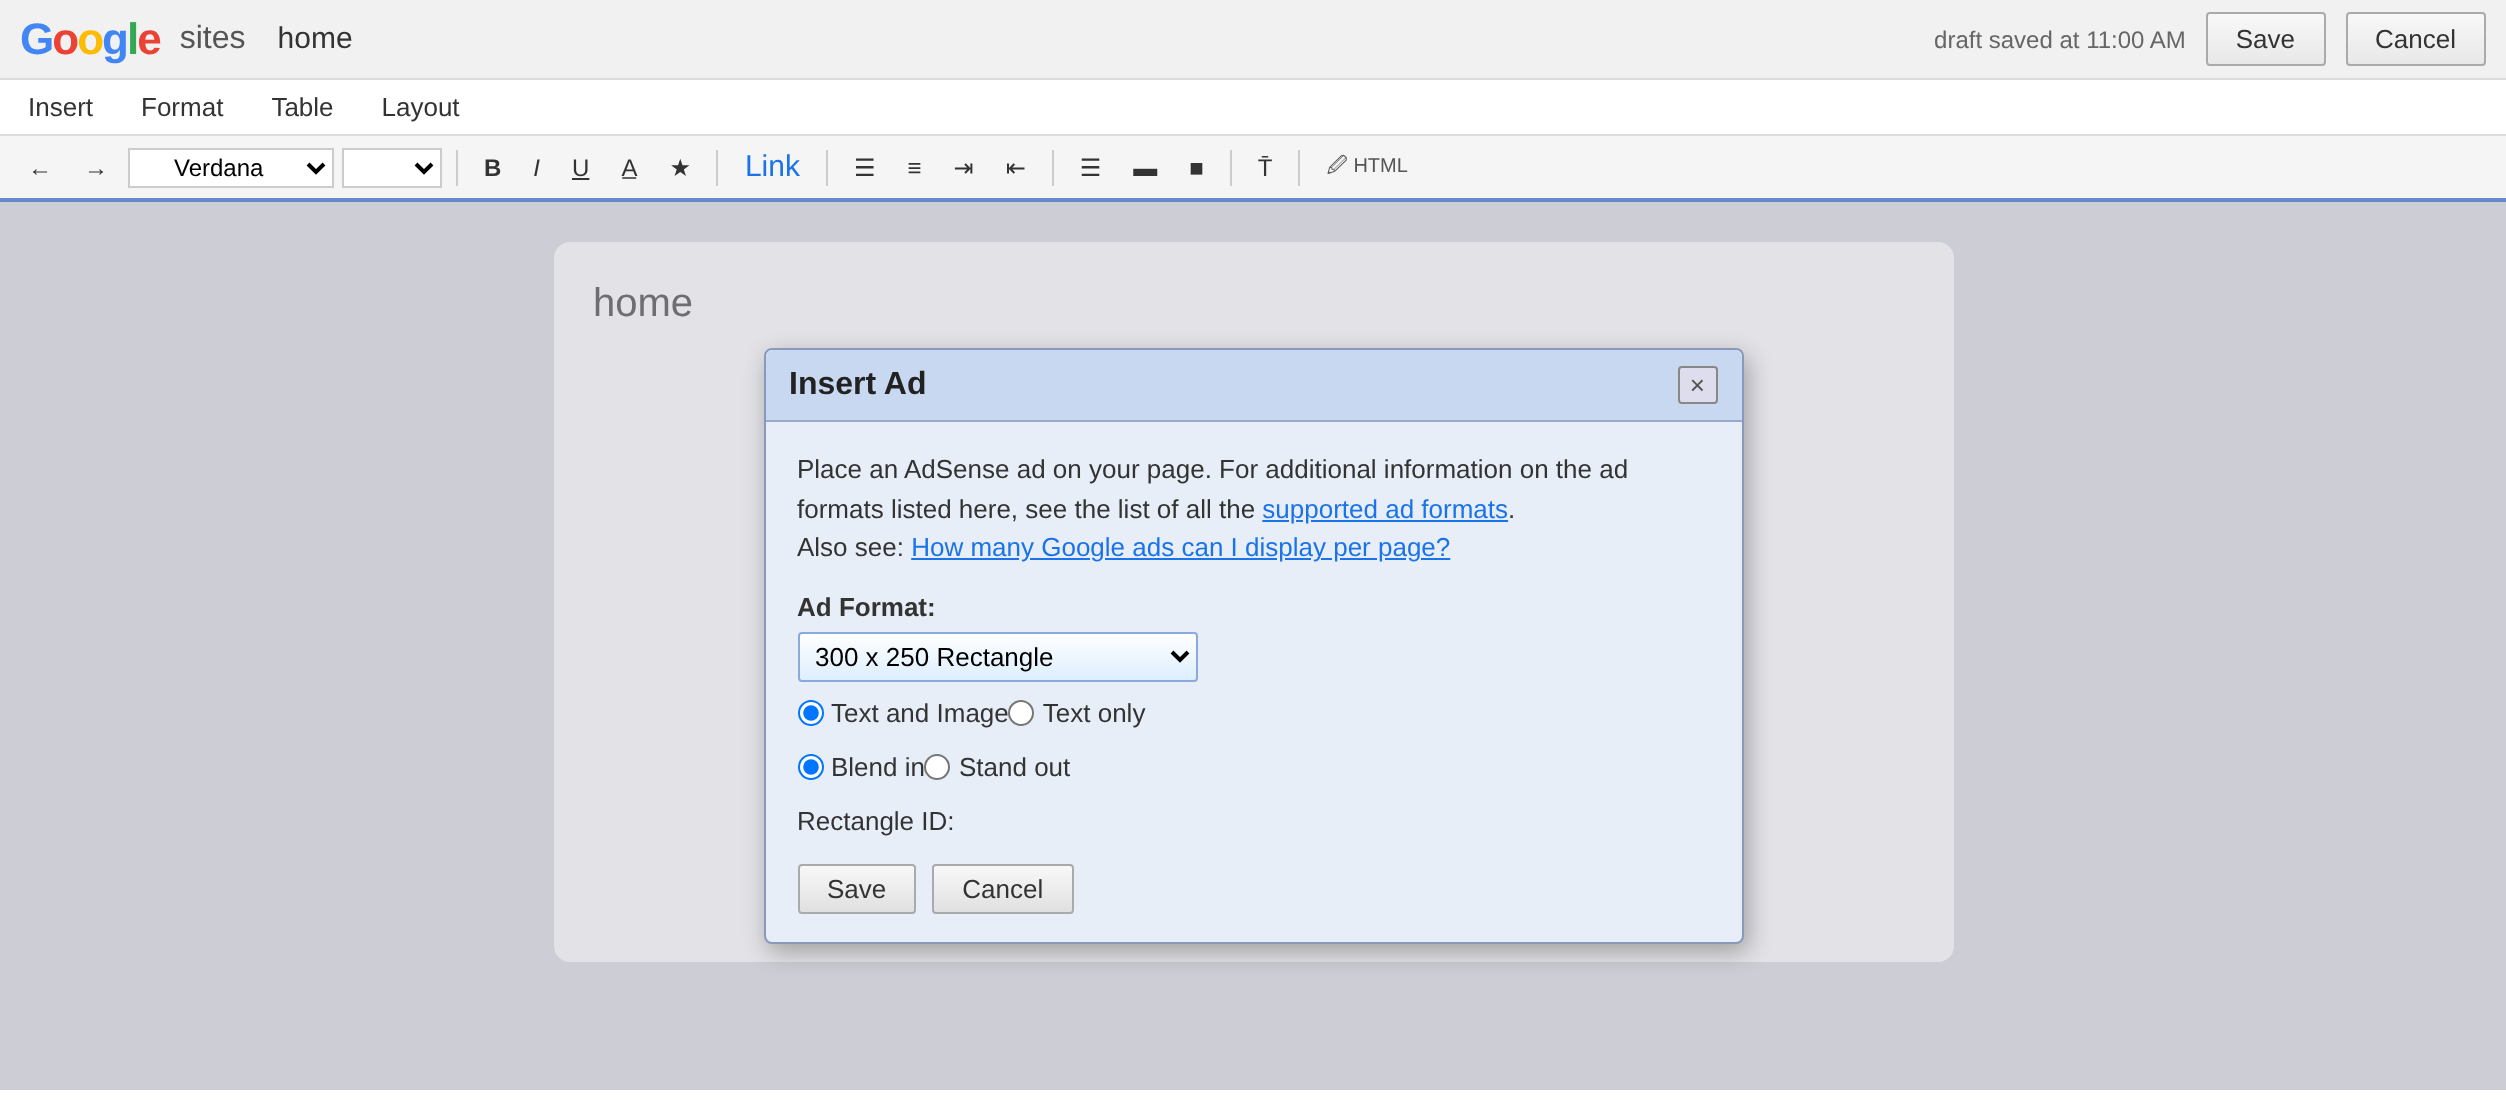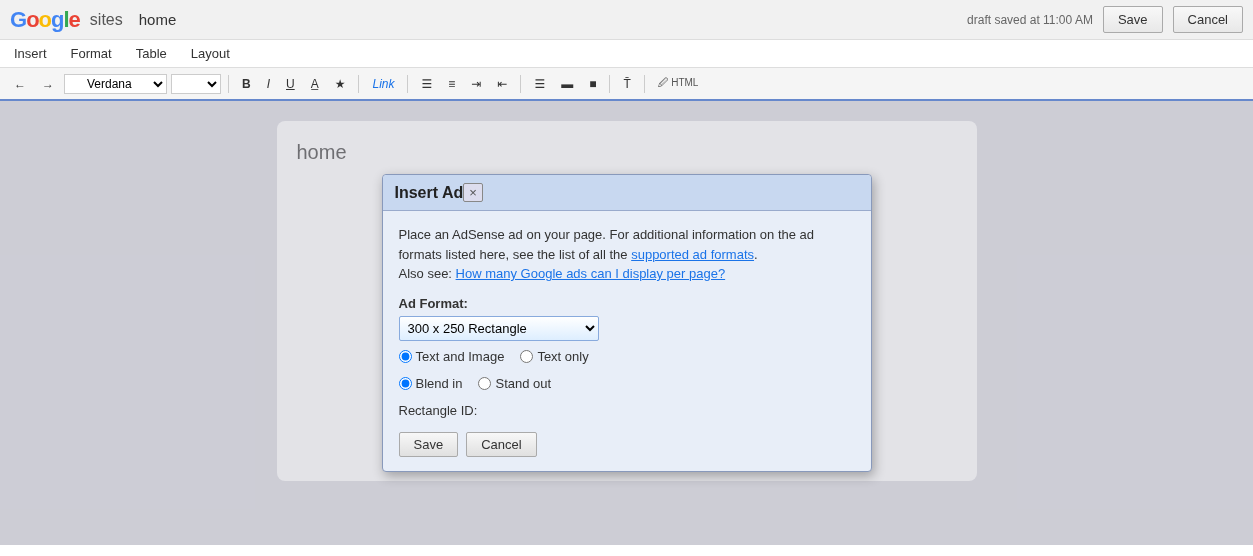--- a/index.html
+++ b/index.html
@@ -102,21 +102,21 @@
     }
     .toolbar-sep {
       width: 1px;
       height: 18px;
       background: #ccc;
       margin: 0 3px;
     }
     .btn-bold { font-weight: bold; }
     .btn-italic { font-style: italic; }
     .btn-underline { text-decoration: underline; }
-    .btn-link { color: #1a73e8; font-size: 12px; font-style: italic; }
+    .btn-link { color: #1a73e8; font-size: 15px; }
     .html-btn { font-size: 10px; color: #555; }
 
     
     #main-area {
       background: #d0d0d8;
       position: relative;
       height: calc(556px - 112px);
       overflow: hidden;
     }
     #page-content {
@@ -165,20 +165,21 @@
       box-shadow: 2px 4px 12px rgba(0,0,0,0.3);
       position: relative;
     }
     #dialog-title-bar {
       background: #c8d8f0;
       padding: 8px 12px;
       border-bottom: 1px solid #99aacc;
       border-radius: 4px 4px 0 0;
       display: flex;
       align-items: center;
+      justify-content: space-between;
     }
     #dialog-title {
       font-size: 16px;
       font-weight: bold;
       color: #222;
     }
     #dialog-close {
       cursor: pointer;
       font-size: 13px;
       color: #555;
@@ -217,21 +218,20 @@
       padding: 3px 4px;
       font-size: 13px;
       border: 1px solid #88aadd;
       background: linear-gradient(#fff, #ddeeff);
       border-radius: 2px;
       cursor: pointer;
     }
     .radio-group {
       display: flex;
       align-items: center;
-      gap: 16px;
       margin-bottom: 12px;
       font-size: 13px;
       color: #333;
     }
     .radio-item {
       display: flex;
       align-items: center;
       gap: 4px;
       cursor: pointer;
     }

